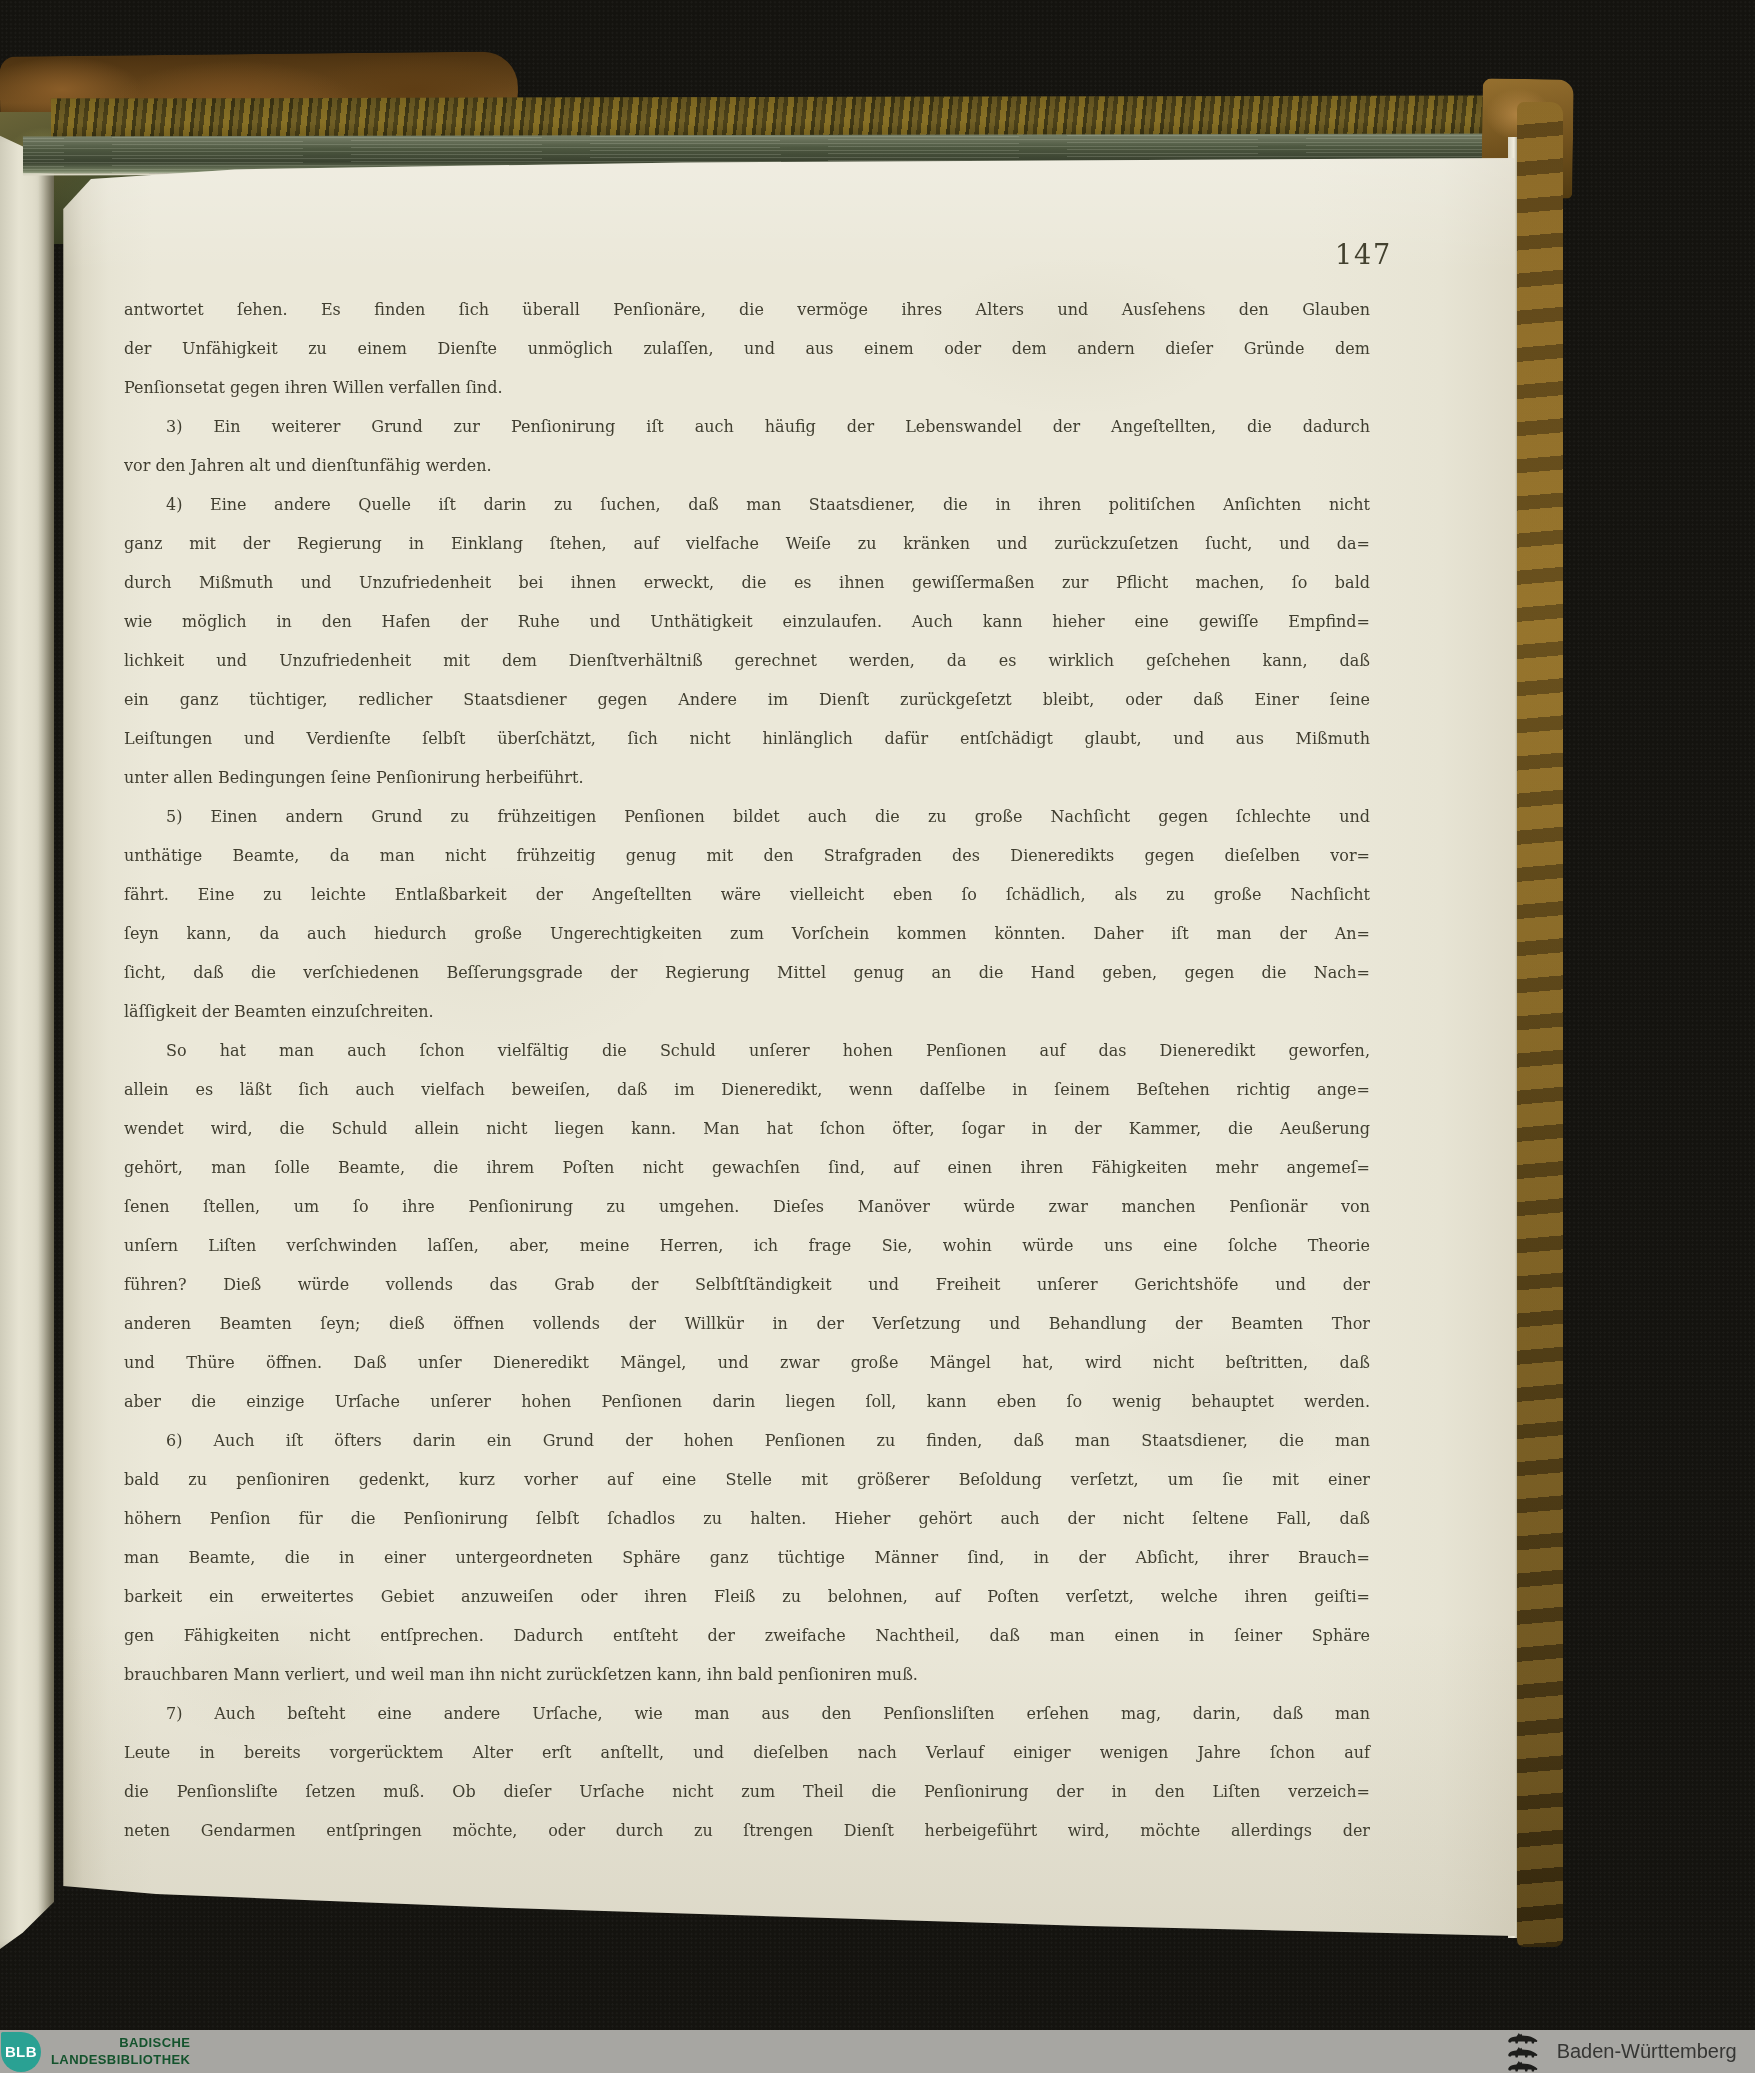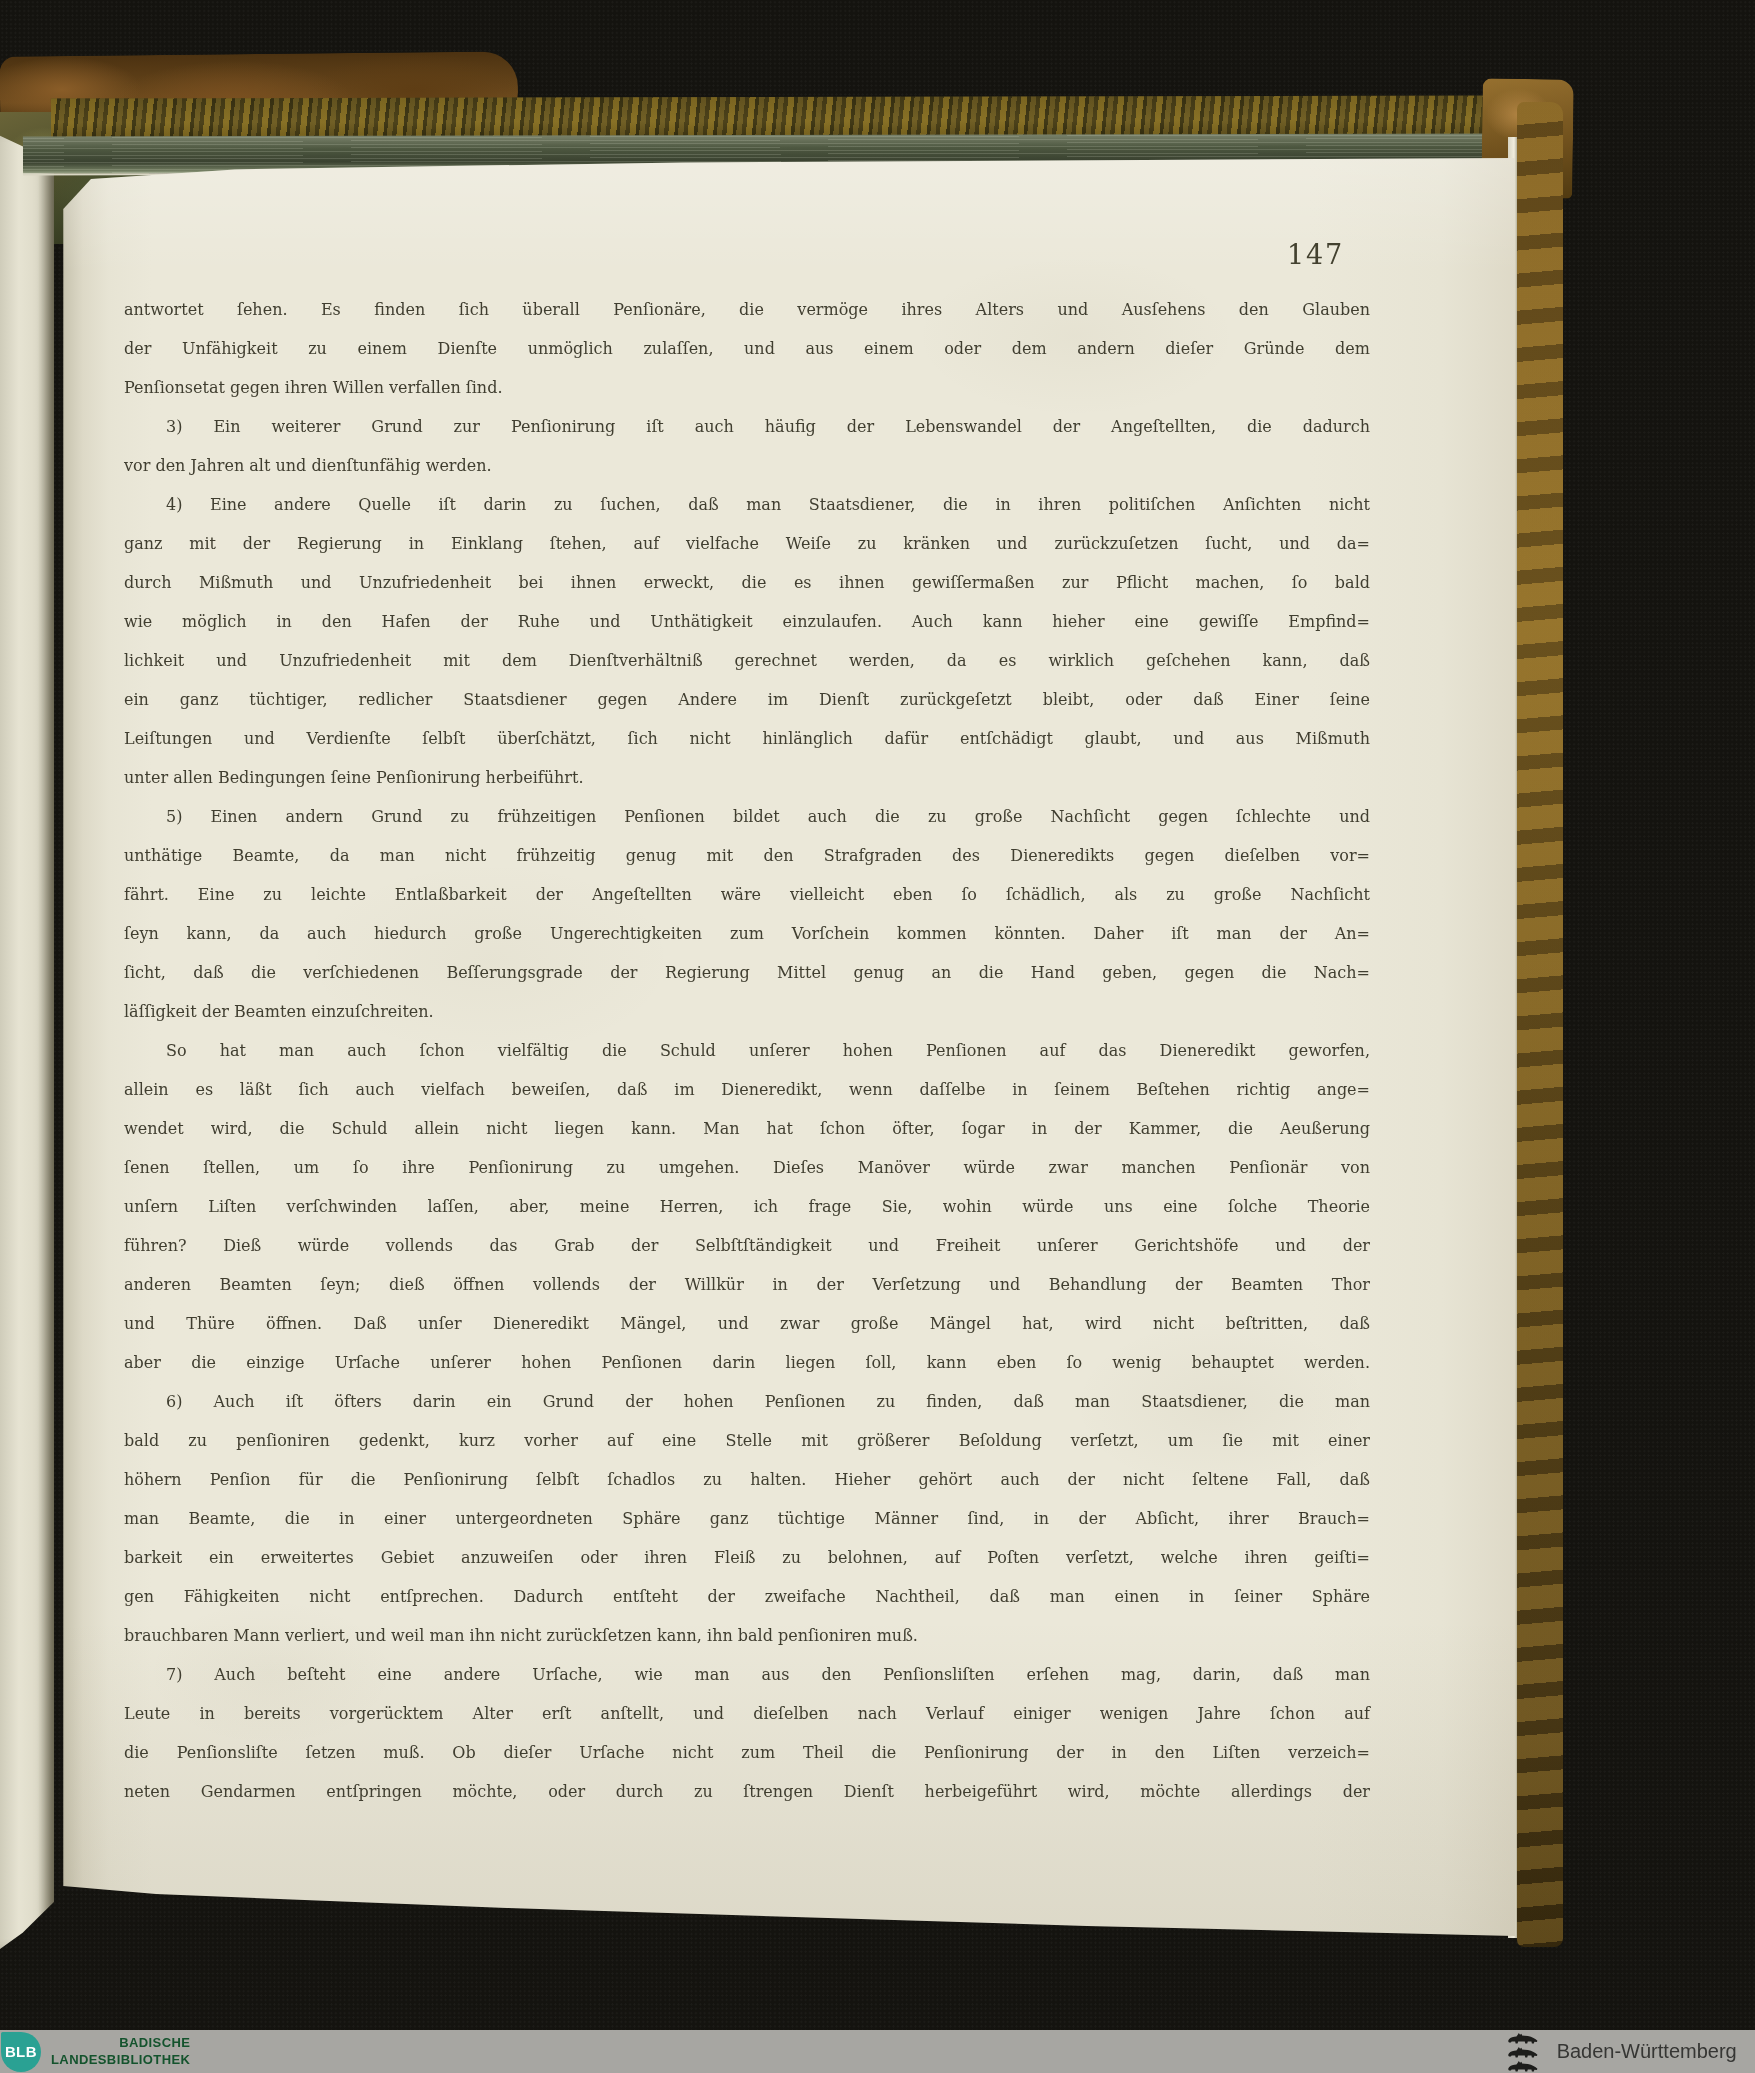--- a/index.html
+++ b/index.html
@@ -82,21 +82,21 @@
   .paper-texture{
     position:absolute;inset:0;pointer-events:none;
     background:
       radial-gradient(228px 114px at 70% 10%, rgba(130,120,80,.05), transparent 70%),
       radial-gradient(263px 140px at 30% 45%, rgba(120,110,70,.04), transparent 70%),
       radial-gradient(211px 123px at 80% 70%, rgba(110,100,60,.05), transparent 70%),
       radial-gradient(176px 105px at 15% 85%, rgba(110,100,60,.04), transparent 70%);
   }
   .page-number{
     position:absolute;left:1236px;top:81px;width:105px;
-    font-size:27px;letter-spacing:1.8px;color:#43412f;text-align:left;
+    font-size:27px;letter-spacing:1.8px;color:#43412f;text-align:right;
   }
   .textblock{
     position:absolute;left:73px;top:132px;width:1246px;
     font-size:16px;color:#403e30;
   }
   .line{
     height:39px;line-height:39px;white-space:nowrap;
     text-align:justify;text-align-last:justify;
   }
   .line.end{text-align-last:left;}
@@ -154,20 +154,21 @@
     <div class="line end">unter allen Bedingungen ſeine Penſionirung herbeiführt.</div>
     <div class="line indent">5) Einen andern Grund zu frühzeitigen Penſionen bildet auch die zu große Nachſicht gegen ſchlechte und</div>
     <div class="line">unthätige Beamte, da man nicht frühzeitig genug mit den Strafgraden des Dieneredikts gegen dieſelben vor=</div>
     <div class="line">fährt.  Eine zu leichte Entlaßbarkeit der Angeſtellten wäre vielleicht eben ſo ſchädlich, als zu große Nachſicht</div>
     <div class="line">ſeyn kann, da auch hiedurch große Ungerechtigkeiten zum Vorſchein kommen könnten.  Daher iſt man der An=</div>
     <div class="line">ſicht, daß die verſchiedenen Beſſerungsgrade der Regierung Mittel genug an die Hand geben, gegen die Nach=</div>
     <div class="line end">läſſigkeit der Beamten einzuſchreiten.</div>
     <div class="line indent">So hat man auch ſchon vielfältig die Schuld unſerer hohen Penſionen auf das Dieneredikt geworfen,</div>
     <div class="line">allein es läßt ſich auch vielfach beweiſen, daß im Dieneredikt, wenn daſſelbe in ſeinem Beſtehen richtig ange=</div>
     <div class="line">wendet wird, die Schuld allein nicht liegen kann.  Man hat ſchon öfter, ſogar in der Kammer, die Aeußerung</div>
+    <div class="line">gehört, man ſolle Beamte, die ihrem Poſten nicht gewachſen ſind, auf einen ihren Fähigkeiten mehr angemeſ=</div>
     <div class="line">ſenen ſtellen, um ſo ihre Penſionirung zu umgehen.  Dieſes Manöver würde zwar manchen Penſionär von</div>
     <div class="line">unſern Liſten verſchwinden laſſen, aber, meine Herren, ich frage Sie, wohin würde uns eine ſolche Theorie</div>
     <div class="line">führen?  Dieß würde vollends das Grab der Selbſtſtändigkeit und Freiheit unſerer Gerichtshöfe und der</div>
     <div class="line">anderen Beamten ſeyn; dieß öffnen vollends der Willkür in der Verſetzung und Behandlung der Beamten Thor</div>
     <div class="line">und Thüre öffnen.  Daß unſer Dieneredikt Mängel, und zwar große Mängel hat, wird nicht beſtritten, daß</div>
     <div class="line">aber die einzige Urſache unſerer hohen Penſionen darin liegen ſoll, kann eben ſo wenig behauptet werden.</div>
     <div class="line indent">6) Auch iſt öfters darin ein Grund der hohen Penſionen zu finden, daß man Staatsdiener, die man</div>
     <div class="line">bald zu penſioniren gedenkt, kurz vorher auf eine Stelle mit größerer Beſoldung verſetzt, um ſie mit einer</div>
     <div class="line">höhern Penſion für die Penſionirung ſelbſt ſchadlos zu halten.  Hieher gehört auch der nicht ſeltene Fall, daß</div>
     <div class="line">man Beamte, die in einer untergeordneten Sphäre ganz tüchtige Männer ſind, in der Abſicht, ihrer Brauch=</div>

